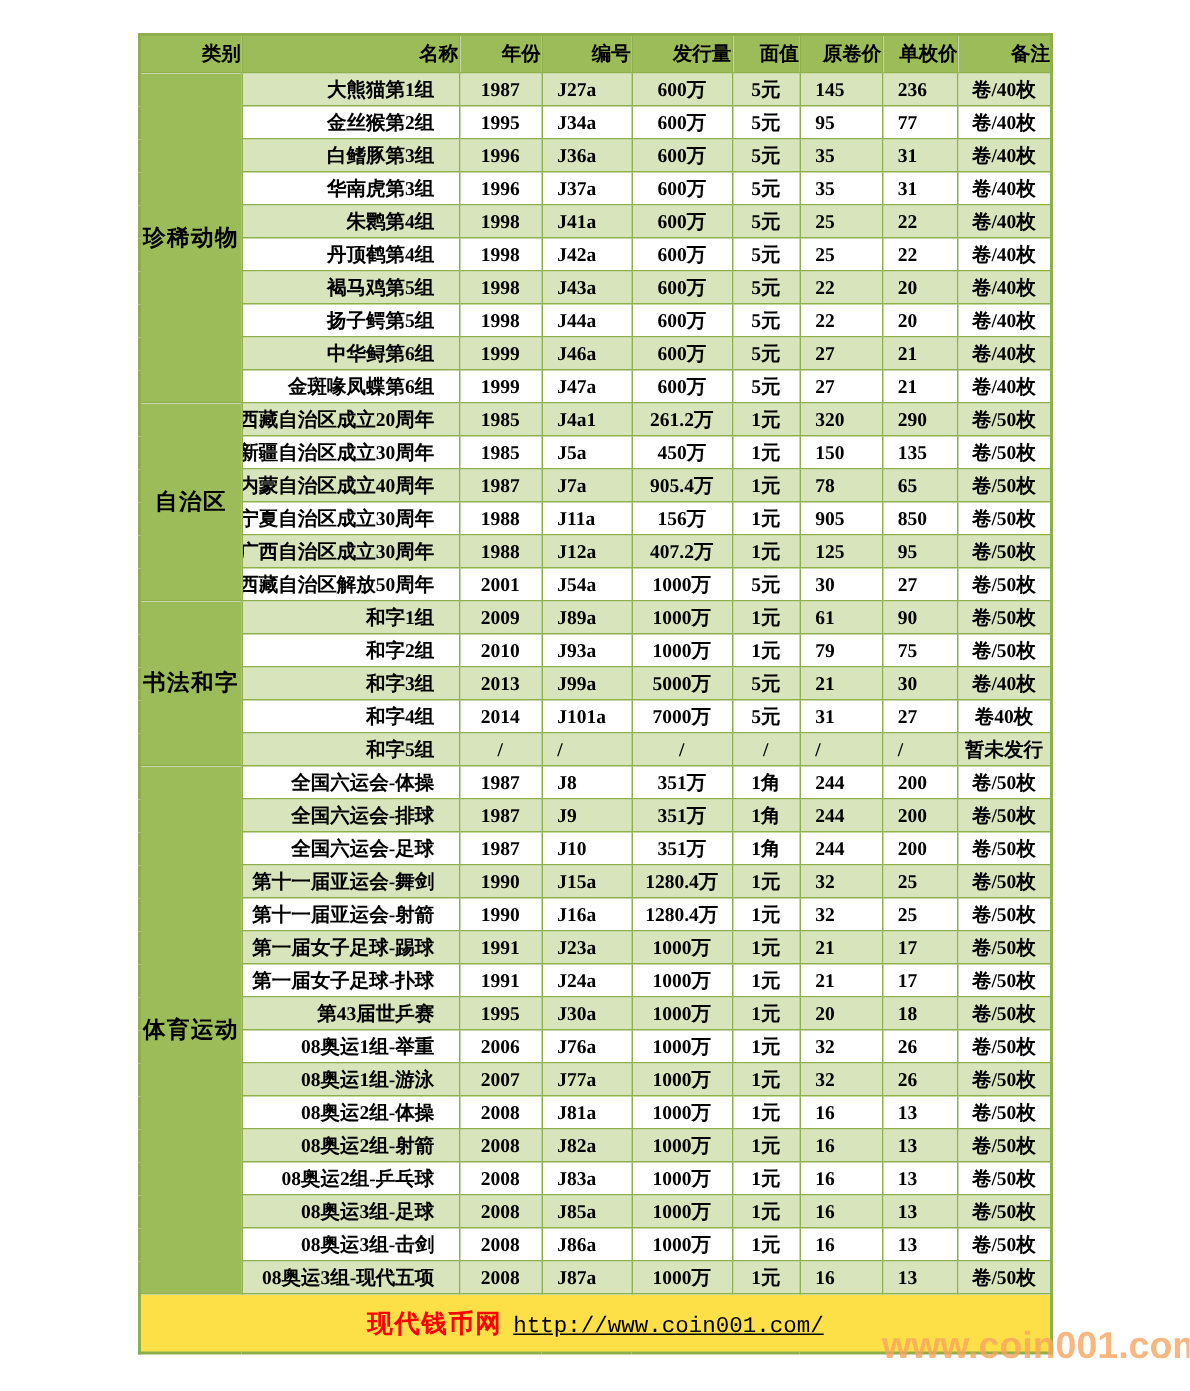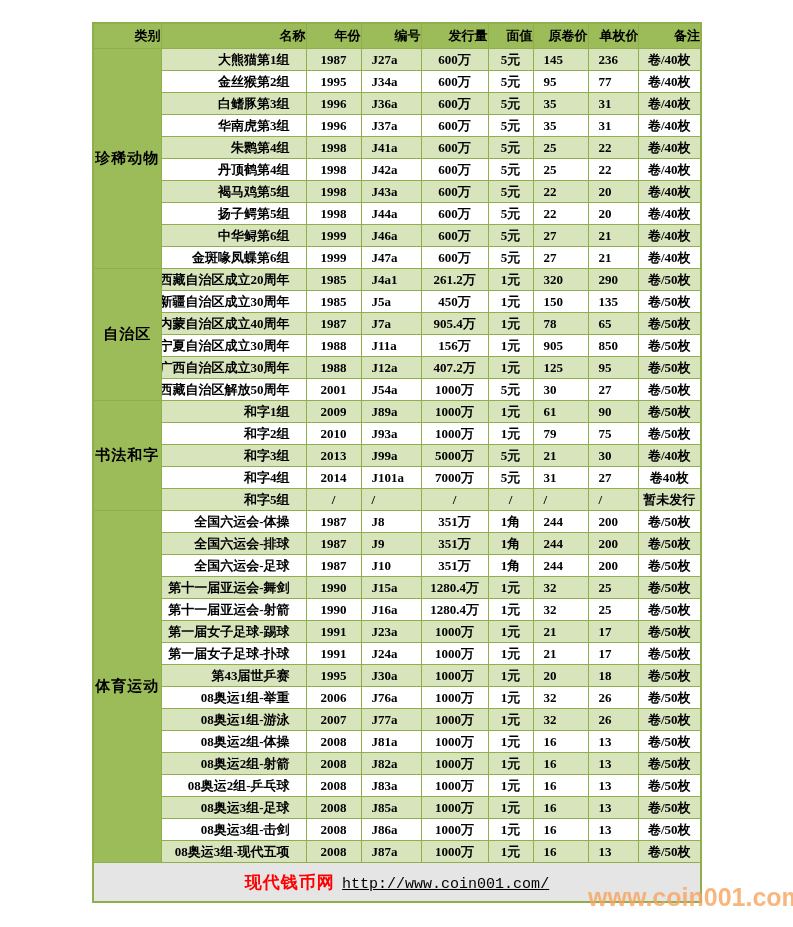--- a/index.html
+++ b/index.html
@@ -30,21 +30,21 @@
     background:#9CBB59 !important;text-align:center;vertical-align:middle;
     font-size:15px;letter-spacing:1px;
   }
   td.name{padding-left:8px;padding-right:16px;}
   td.name .nmwrap{display:flex;justify-content:flex-end;align-items:center;margin-left:40px;}
   td.c{text-align:center;}
   td.l{text-align:left;padding-left:10px;}
   .blue{color:#4F6FE3;}
   .green{color:#2EB050;}
   tfoot td.foot{
-    background:#e5e5e5;height:38px;text-align:center;vertical-align:middle;
+    background:#fde047;height:38px;text-align:center;vertical-align:middle;
   }
   .site-name{color:#FF0000;font-size:17px;font-weight:bold;letter-spacing:1px;}
   .site-url{
     font-family:"Liberation Mono","DejaVu Sans Mono",monospace;
     font-size:15px;color:#000;text-decoration:underline;font-weight:normal;
     margin-left:4px;
   }
   .watermark{
     position:absolute;left:588px;top:883px;
     font-family:"Liberation Sans","DejaVu Sans",sans-serif;

